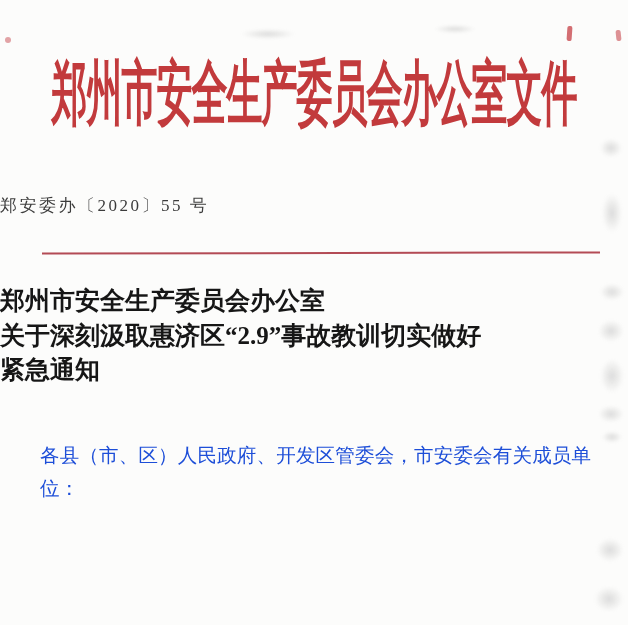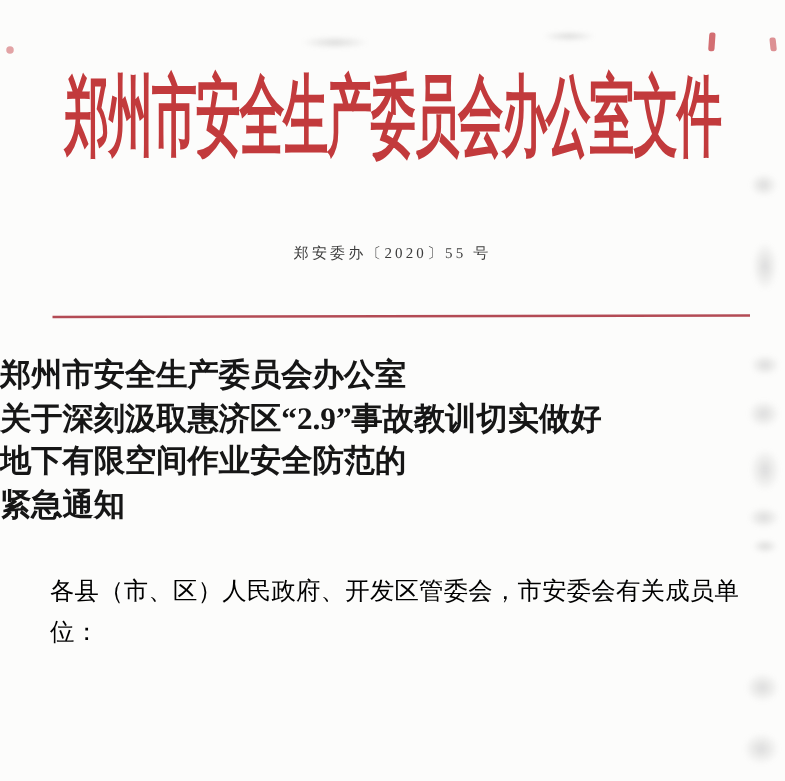--- a/index.html
+++ b/index.html
@@ -25,22 +25,22 @@
     letter-spacing: -1px;
     white-space: nowrap;
     transform: scaleY(1.95);
     transform-origin: center top;
   }
   .doc-number {
     position: absolute;
     top: 194px;
     left: 0;
     width: 628px;
-    text-align: center;
-    font-size: 12px;
+    text-align: left;
+    font-size: 17px;
     letter-spacing: 2.5px;
     color: #3c3c3c;
   }
   .red-rule {
     position: absolute;
     top: 252px;
     left: 42px;
     width: 558px;
     height: 2px;
     background: #b34b55;
@@ -52,26 +52,26 @@
     left: 0;
     width: 628px;
     text-align: left;
     font-weight: bold;
     color: #161616;
     font-size: 25px;
     line-height: 34.5px;
   }
   .body-text {
     position: absolute;
-    top: 458px;
+    top: 440px;
     left: 40px;
     width: 551px;
     font-size: 19.5px;
     line-height: 32.5px;
-    color: #000000;
+    color: #1d4ed8;
     text-align: justify;
   }
   .body-text p { margin: 0; }
   .para { text-indent: 2em; }
   
   .ghost {
     position: absolute;
     border-radius: 50%;
     background: radial-gradient(closest-side, rgba(140,140,140,0.28), rgba(140,140,140,0) 85%);
     filter: blur(1.5px);
@@ -105,21 +105,20 @@
 
   <div class="red-header">郑州市安全生产委员会办公室文件</div>
 
   <div class="doc-number">郑安委办〔2020〕55 号</div>
 
   <div class="red-rule"></div>
 
   <div class="title">
     <div class="title-line">郑州市安全生产委员会办公室</div>
     <div class="title-line">关于深刻汲取惠济区“2.9”事故教训切实做好</div>
-    <div class="title-line">地下有限空间作业安全防范的</div>
     <div class="title-line">紧急通知</div>
   </div>
 
   <div class="body-text">
     <p class="salutation">各县（市、区）人民政府、开发区管委会，市安委会有关成员单位：</p>
   </div>
 
   <div class="ghost g1"></div>
   <div class="ghost g2"></div>
   <div class="ghost g3"></div>

